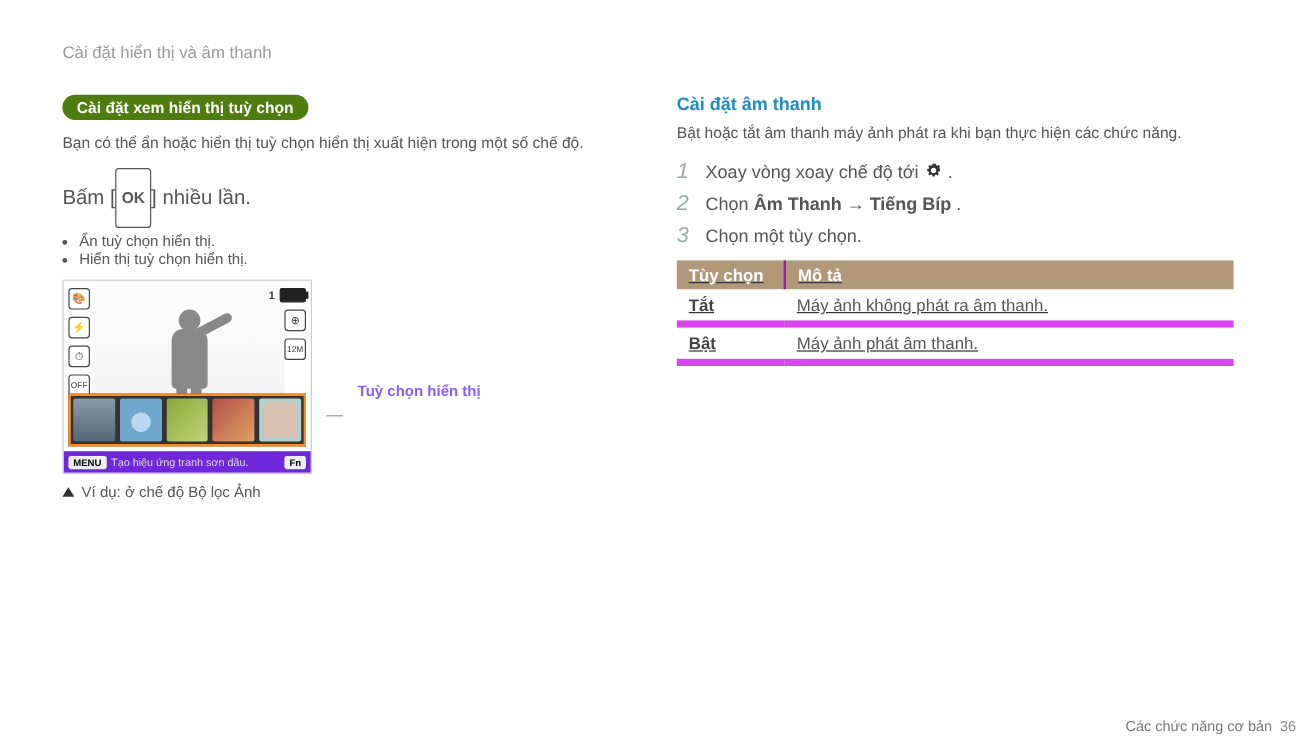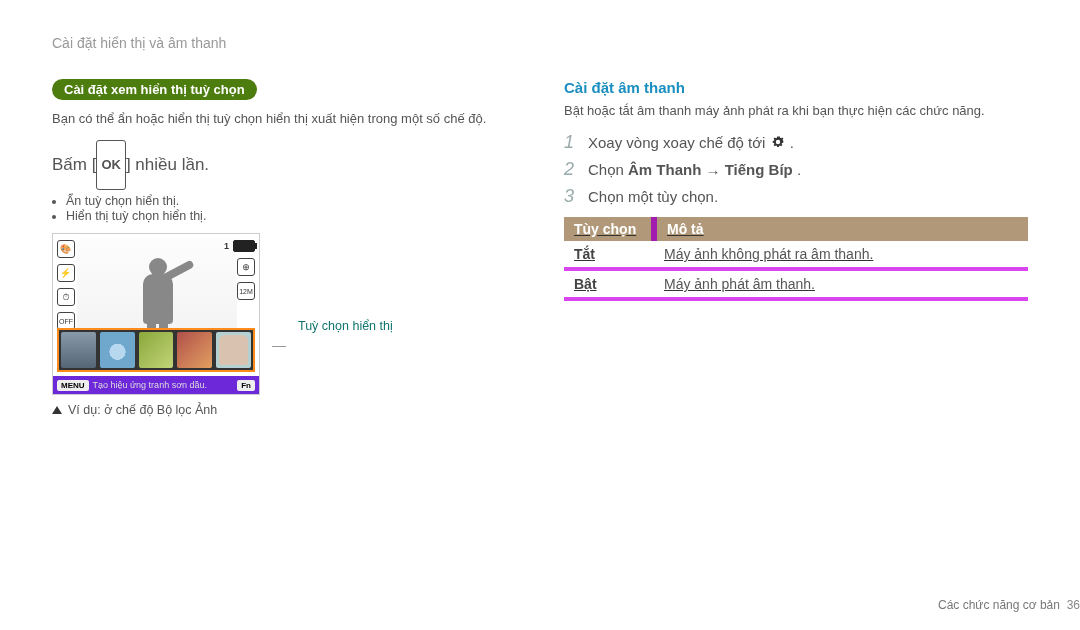--- a/index.html
+++ b/index.html
@@ -145,21 +145,21 @@
   }
   .status-bar .menu-chip, .status-bar .fn-chip {
     background:#eee; color:#000; padding:1px 4px; border-radius:2px; margin:0 4px;
     font-size:8px; font-weight:bold;
   }
   .status-bar .status-text { flex:1; }
   .callout-line {
     width: 14px; height: 1px; background: #999; margin-top: 64px;
   }
   .callout-label {
-    color: #0f766e; font-size: 12.5px; margin-top: 24px;
+    color: #8b5cf6; font-size: 12.5px; margin-top: 24px; font-weight: bold;
   }
   .example-row {
     display:flex; align-items:center; gap:6px; margin-top:8px; font-size:12.5px; color:#555;
   }
   .tri-up {
     width:0;height:0;border-left:5px solid transparent;border-right:5px solid transparent;border-bottom:8px solid #333;
   }
 
   .h-blue {
     color: #1b8fbf;
@@ -199,24 +199,24 @@
     margin-top: 6px;
     text-decoration: underline;
   }
   table.opts thead th {
     background: #b09878;
     color: #fff;
     font-weight: bold;
     text-align: left;
     padding: 4px 10px;
   }
-  table.opts thead th + th { border-left: 6px solid #a21caf; }
+  table.opts thead th + th { border-left: 2px solid #a21caf; }
   table.opts tbody td {
     padding: 5px 10px;
-    border-bottom: 4px solid #d946ef;
+    border-bottom: 6px solid #d946ef;
     color: #555;
   }
   table.opts tbody td:first-child {
     font-weight: bold;
     width: 70px;
     color: #444;
   }
 
   .footer {
     position: absolute;

